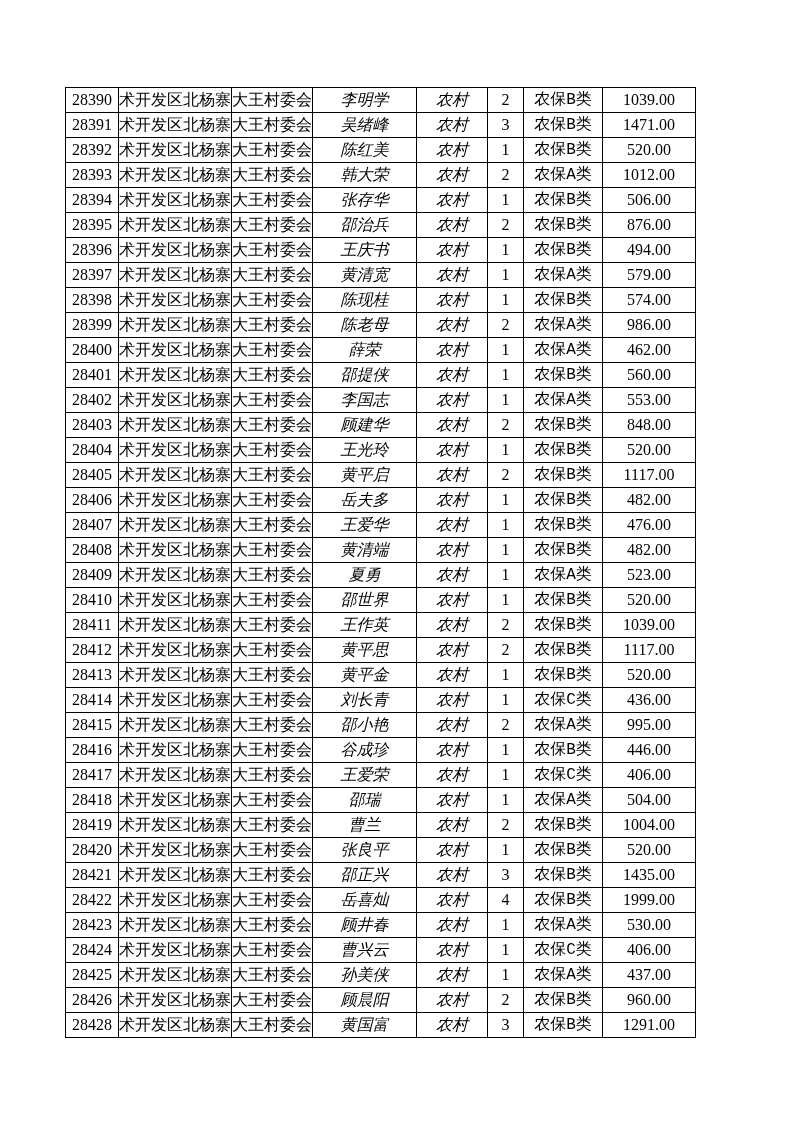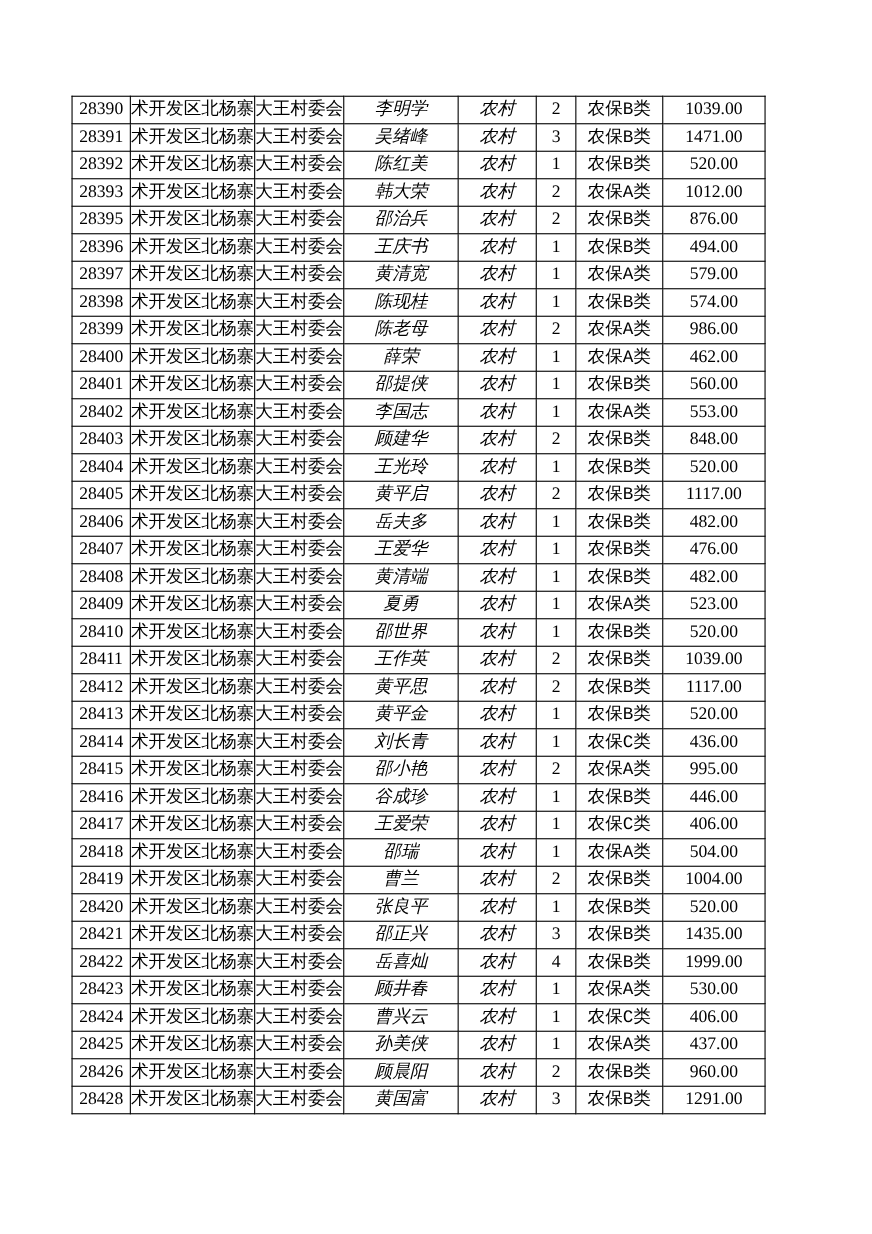--- a/index.html
+++ b/index.html
@@ -83,20 +83,30 @@
     <td class="c-id">28393</td>
     <td class="c-district">术开发区北杨寨</td>
     <td class="c-village">大王村委会</td>
     <td class="c-name">韩大荣</td>
     <td class="c-res">农村</td>
     <td class="c-count">2</td>
     <td class="c-cat">农保A类</td>
     <td class="c-amt">1012.00</td>
   </tr>
         <tr>
+    <td class="c-id">28394</td>
+    <td class="c-district">术开发区北杨寨</td>
+    <td class="c-village">大王村委会</td>
+    <td class="c-name">张存华</td>
+    <td class="c-res">农村</td>
+    <td class="c-count">1</td>
+    <td class="c-cat">农保B类</td>
+    <td class="c-amt">506.00</td>
+  </tr>
+        <tr>
     <td class="c-id">28395</td>
     <td class="c-district">术开发区北杨寨</td>
     <td class="c-village">大王村委会</td>
     <td class="c-name">邵治兵</td>
     <td class="c-res">农村</td>
     <td class="c-count">2</td>
     <td class="c-cat">农保B类</td>
     <td class="c-amt">876.00</td>
   </tr>
         <tr>

